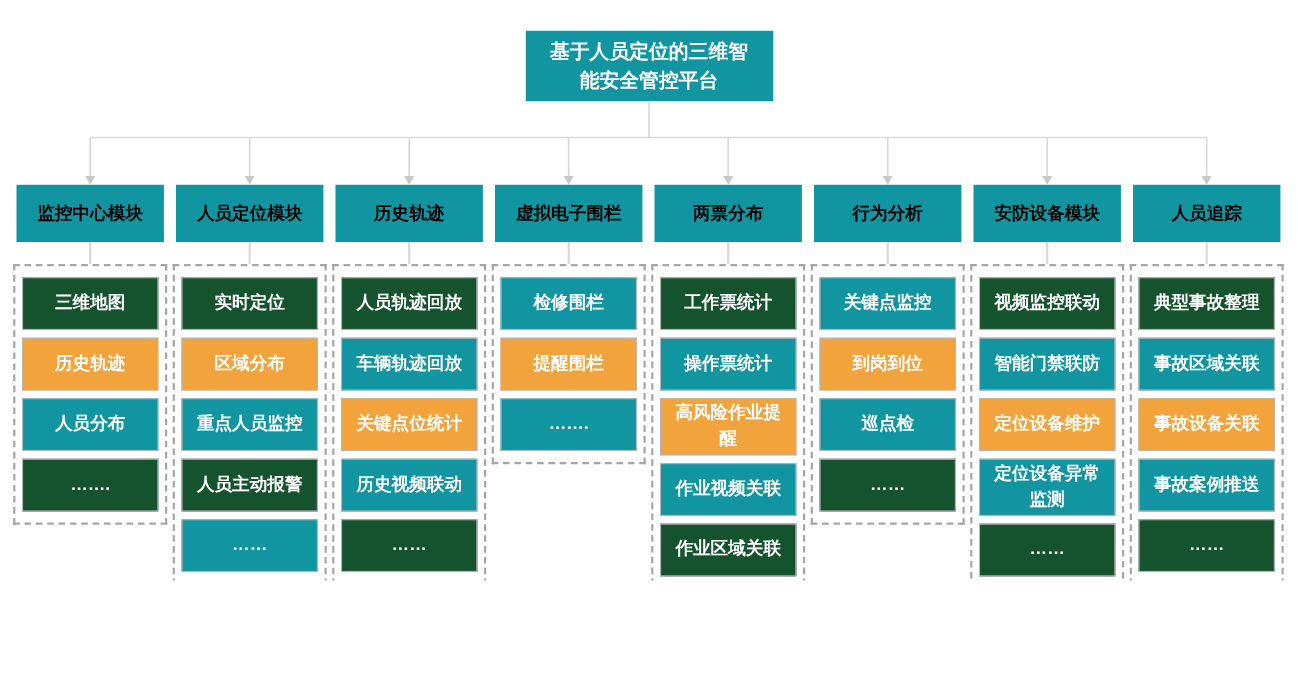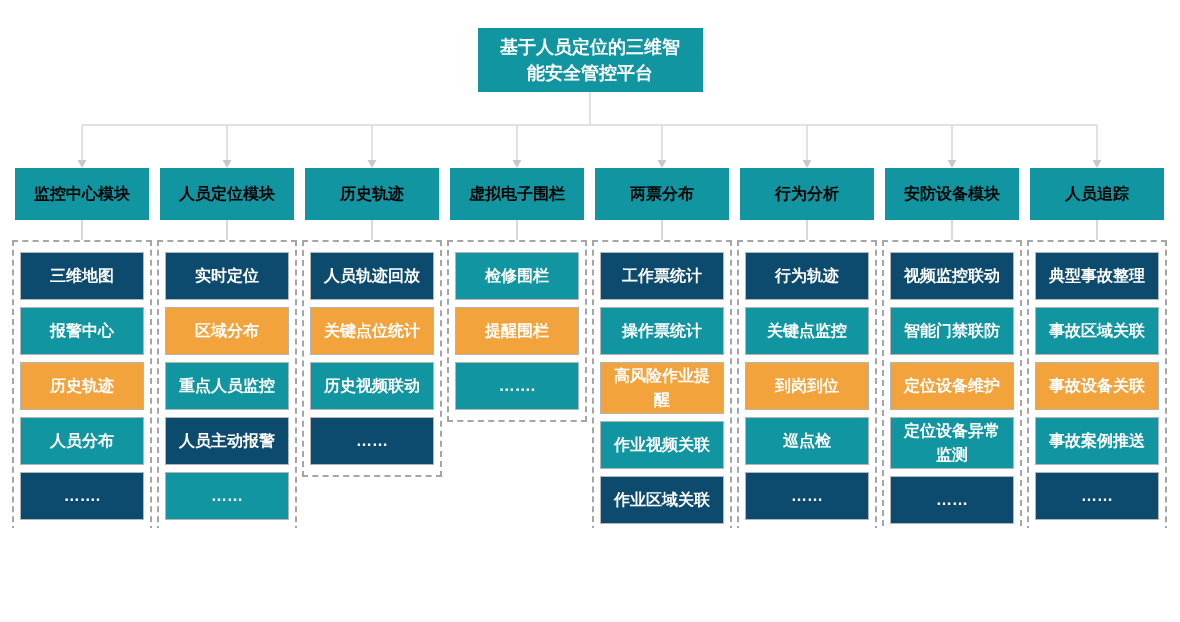--- a/index.html
+++ b/index.html
@@ -1,19 +1,19 @@
 <!DOCTYPE html>
 <html><head>
 <meta charset="utf-8">
 <style>
   html,body{margin:0;padding:0;background:#fff;}
   body{font-family:"Liberation Sans","DejaVu Sans",sans-serif;}
   .canvas{position:relative;width:1180px;height:528px;background:#ffffff;overflow:hidden;}
   .c-teal{background:#1095A1;}
-  .c-red{background:#0c4a6e;}
+  .c-red{background:#14532d;}
   .c-orange{background:#F3A33B;}
   .title{
     width:185px;margin:28px auto 0;padding:6px 20px;
     color:#fff;font-size:18px;font-weight:bold;line-height:1.45;
     text-align:center;
   }
   .connectors{display:block;width:1180px;height:76px;}
   .cols{display:flex;gap:5px;padding:0 12px;align-items:flex-start;}
   .column{flex:0 0 140px;width:140px;display:flex;flex-direction:column;align-items:center;}
   .header{
@@ -61,21 +61,20 @@
       <polygon points="947.5,68 956.5,68 952,76" fill="#C8C8C8"></polygon>
       <line x1="1097" y1="33" x2="1097" y2="68" stroke="#D9D9D9" stroke-width="1.5"></line>
       <polygon points="1092.5,68 1101.5,68 1097,76" fill="#C8C8C8"></polygon>
     </svg>
   <div class="cols">
       <div class="column">
         <div class="header c-teal">监控中心模块</div>
         <div class="stub"></div>
         <div class="group">
           <div class="item c-red">三维地图</div>
-          <div class="item c-teal">报警中心</div>
           <div class="item c-orange">历史轨迹</div>
           <div class="item c-teal">人员分布</div>
           <div class="item c-red">…….</div>
         </div>
       </div>
       <div class="column">
         <div class="header c-teal">人员定位模块</div>
         <div class="stub"></div>
         <div class="group">
           <div class="item c-red">实时定位</div>
@@ -83,20 +82,21 @@
           <div class="item c-teal">重点人员监控</div>
           <div class="item c-red">人员主动报警</div>
           <div class="item c-teal">……</div>
         </div>
       </div>
       <div class="column">
         <div class="header c-teal">历史轨迹</div>
         <div class="stub"></div>
         <div class="group">
           <div class="item c-red">人员轨迹回放</div>
+          <div class="item c-teal">车辆轨迹回放</div>
           <div class="item c-orange">关键点位统计</div>
           <div class="item c-teal">历史视频联动</div>
           <div class="item c-red">……</div>
         </div>
       </div>
       <div class="column">
         <div class="header c-teal">虚拟电子围栏</div>
         <div class="stub"></div>
         <div class="group">
           <div class="item c-teal">检修围栏</div>
@@ -113,21 +113,20 @@
           <div class="item c-orange">高风险作业提醒</div>
           <div class="item c-teal">作业视频关联</div>
           <div class="item c-red">作业区域关联</div>
           <div class="item c-teal">……</div>
         </div>
       </div>
       <div class="column">
         <div class="header c-teal">行为分析</div>
         <div class="stub"></div>
         <div class="group">
-          <div class="item c-red">行为轨迹</div>
           <div class="item c-teal">关键点监控</div>
           <div class="item c-orange">到岗到位</div>
           <div class="item c-teal">巡点检</div>
           <div class="item c-red">……</div>
         </div>
       </div>
       <div class="column">
         <div class="header c-teal">安防设备模块</div>
         <div class="stub"></div>
         <div class="group">

